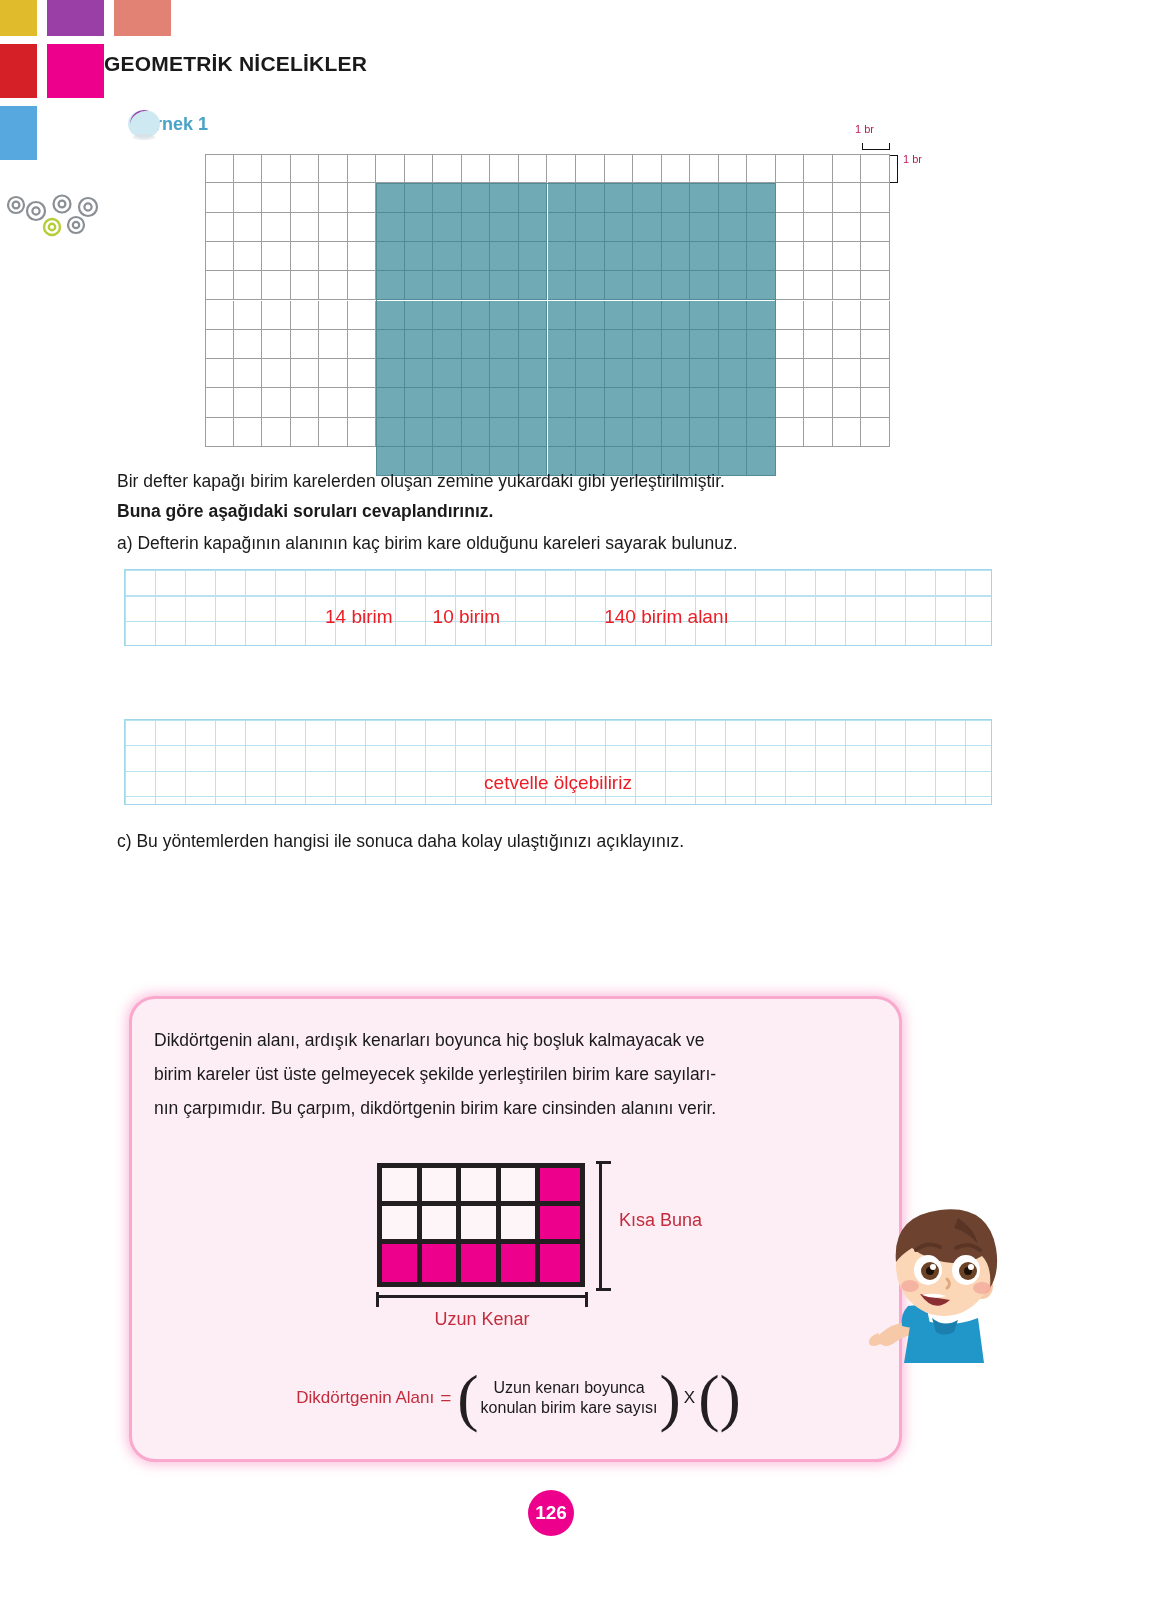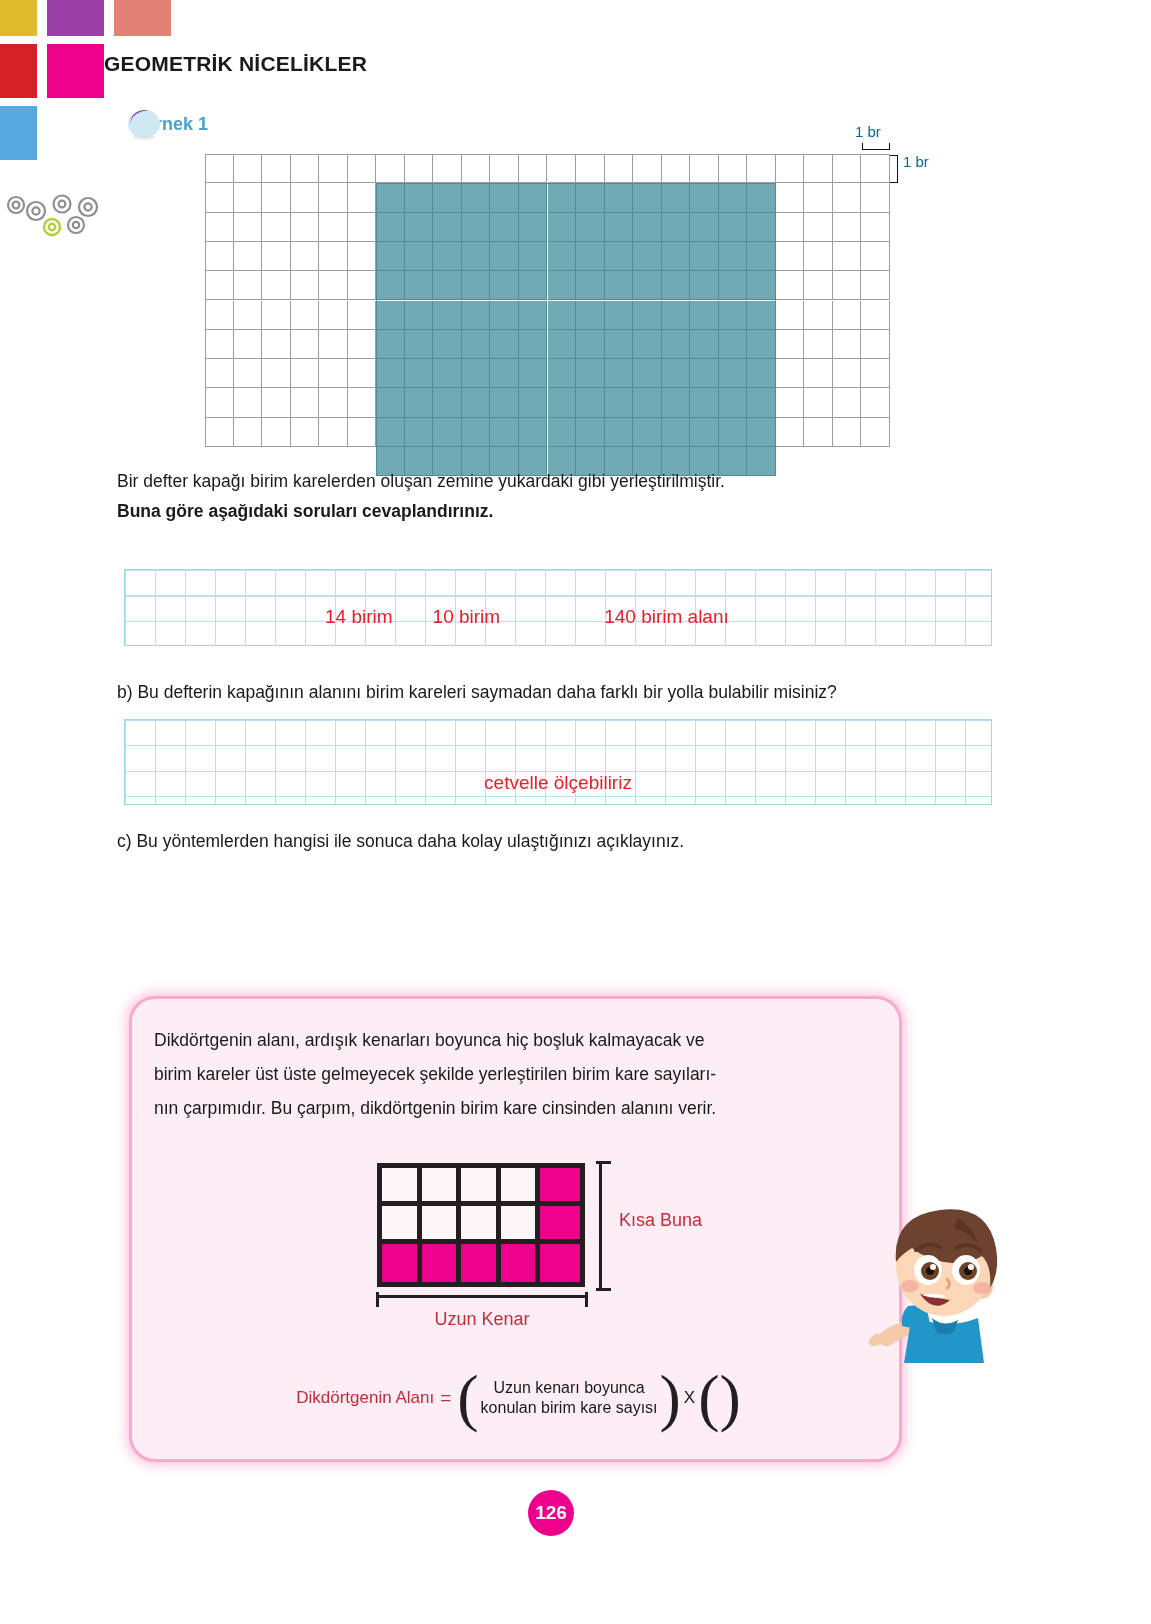--- a/index.html
+++ b/index.html
@@ -58,21 +58,21 @@
     border-right: 1.6px solid #4f8c97;
     border-bottom: 1.6px solid #4f8c97;
   }
   .ug-fill-outline {
     position: absolute;
     border: 1.6px solid #4f8c97;
     pointer-events: none;
   }
 
   
-  .br-label { position: absolute; font-size: 15px; color: #0369a1; }
+  .br-label { position: absolute; font-size: 11px; color: #be185d; }
   .br-top-label { left: 855px; top: 123px; }
   .br-right-label { left: 903px; top: 153px; }
   .br-top-bar {
     position: absolute; left: 862px; top: 143px; width: 28px; height: 7px;
     border-left: 1.6px solid #111; border-right: 1.6px solid #111;
     border-bottom: 1.6px solid #111;
   }
   .br-right-bar {
     position: absolute; left: 890px; top: 155px; width: 8px; height: 28px;
     border-top: 1.6px solid #111; border-bottom: 1.6px solid #111;
@@ -611,30 +611,30 @@
       <div class="ug-fill" style="left: 428.125px; top: 293px; width: 28.5417px; height: 29.3px;"></div>
       <div class="ug-fill" style="left: 456.667px; top: 293px; width: 28.5417px; height: 29.3px;"></div>
       <div class="ug-fill" style="left: 485.208px; top: 293px; width: 28.5417px; height: 29.3px;"></div>
       <div class="ug-fill" style="left: 513.75px; top: 293px; width: 28.5417px; height: 29.3px;"></div>
       <div class="ug-fill" style="left: 542.292px; top: 293px; width: 28.5417px; height: 29.3px;"></div>
       <div class="ug-fill-outline" style="left: 171.25px; top: 29.3px; width: 399.583px; height: 293px;"></div>
     </div>
 
   <div class="p-text p-bold" style="top:500px;">Buna göre aşağıdaki soruları cevaplandırınız.</div>
   <div class="p-text" style="top:470px;">Bir defter kapağı birim karelerden oluşan zemine yukardaki gibi yerleştirilmiştir.</div>
+  <div class="p-text" style="top:532px;">a) Defterin kapağının alanının kaç birim kare olduğunu kareleri sayarak bulunuz.</div>
 
   <div class="ans-box" style="left:124px; top:569px; width:868px; height:77px;">
     <div class="ans-row" style="left:0; top:36px; width:100%; justify-content:flex-start;">
       <span class="ans-seg" style="margin-left:200px;">14 birim</span>
       <span class="ans-seg" style="margin-left:40px;">10 birim</span>
       <span class="ans-seg" style="margin-left:104px;">140 birim alanı</span>
     </div>
   </div>
 
-  <div class="p-text" style="top:681px;">b) Bu defterin kapağının alanını birim kareleri saymadan daha farklı bir yolla bulabilir misiniz?</div>
 
   <div class="ans-box" style="left:124px; top:719px; width:868px; height:86px;">
     <div class="ans-text" style="top:52px;">cetvelle ölçebiliriz</div>
   </div>
 
   <div class="p-text" style="top:830px;">c) Bu yöntemlerden hangisi ile sonuca daha kolay ulaştığınızı açıklayınız.</div>
 
 
   <div class="info-box">
     <div class="info-text">

